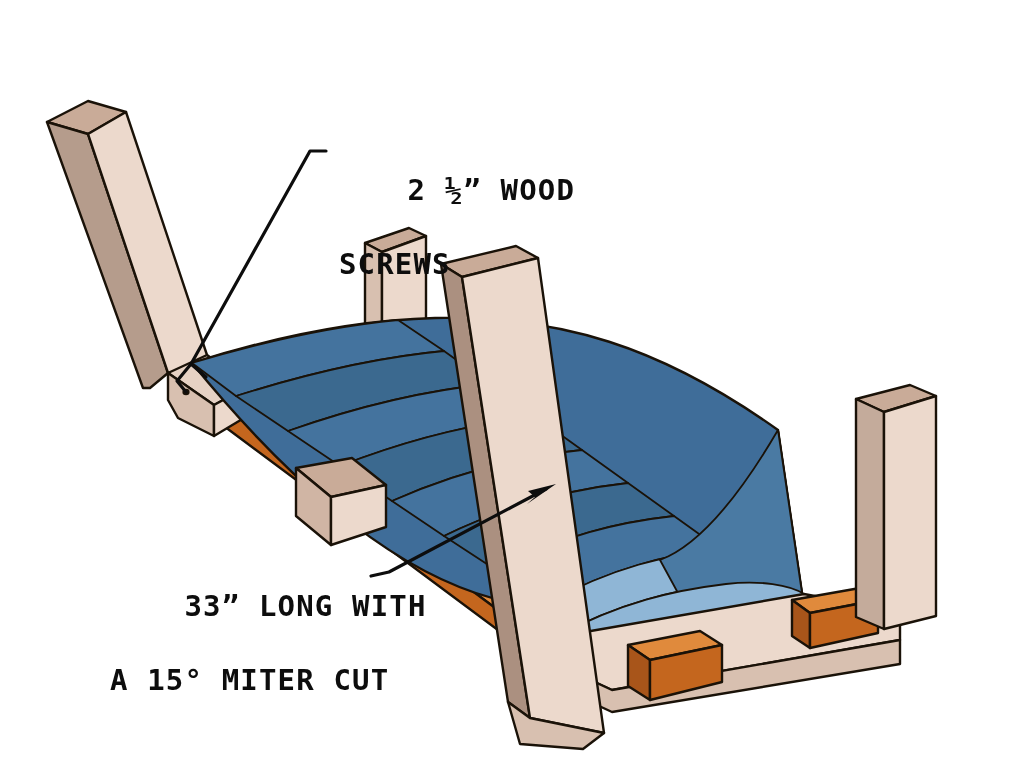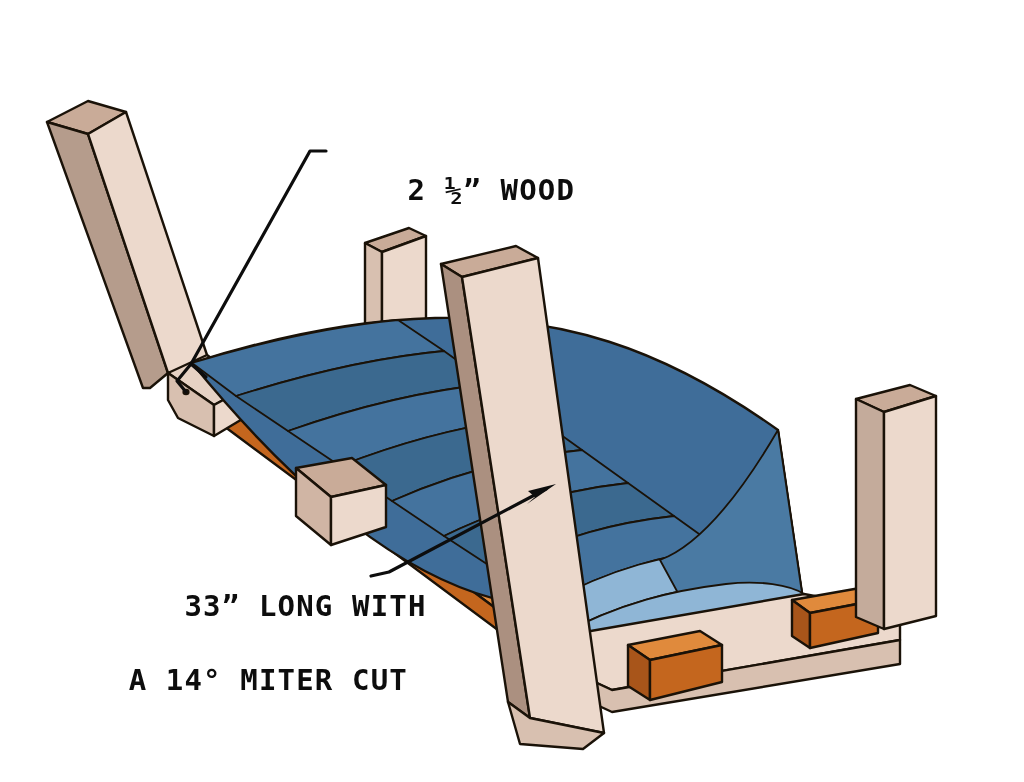--- a/index.html
+++ b/index.html
@@ -9,21 +9,20 @@
   }
   body {
     font-family: "DejaVu Sans Mono", monospace;
   }
   #canvas-root {
     position: relative;
     width: 1024px;
     height: 782px;
     background: #84cc16;
     overflow: hidden;
-    text-align: center;
   }
   #scene {
     position: absolute;
     left: 0;
     top: 0;
     width: 1024px;
     height: 782px;
   }
   .anno-text {
     position: absolute;
@@ -174,20 +173,21 @@
 
     <g>
       <polyline class="leader" points="371,576 389,572 546,489"></polyline>
       <polygon points="556,484 528,491 535,497 527,504" fill="#0d0d0d"></polygon>
     </g>
 
   </svg>
 
   <div class="anno-text" id="anno-screws">
     <span>2 ½” WOOD</span>
+    <span class="anno-line2">SCREWS</span>
   </div>
 
   <div class="anno-text" id="anno-miter">
     <span>33” LONG WITH</span>
-    <span class="anno-line2">A 14° MITER CUT</span>
+    <span class="anno-line2">A 15° MITER CUT</span>
   </div>
 
 </div>
 
 </body></html>

